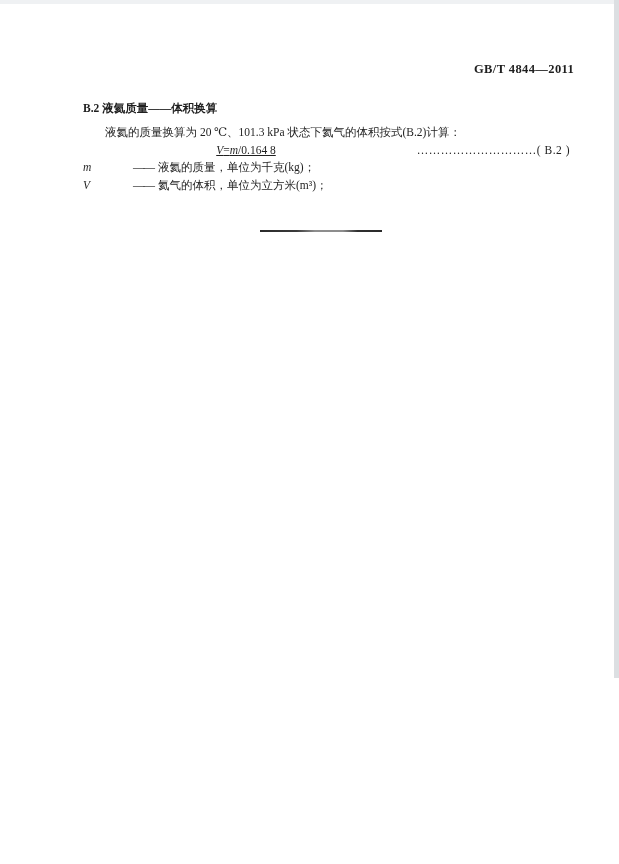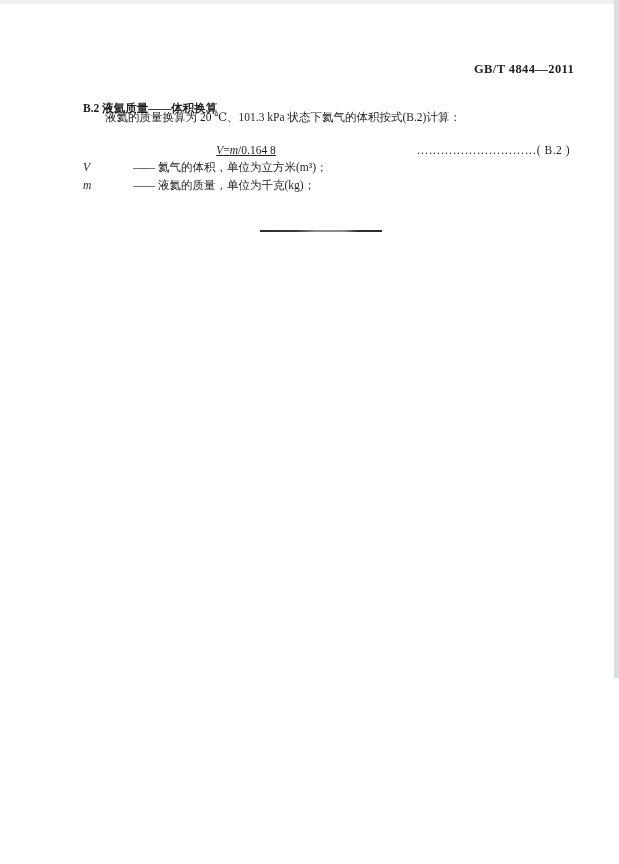--- a/index.html
+++ b/index.html
@@ -45,21 +45,21 @@
     font-size: 11.5px;
     font-weight: bold;
     white-space: nowrap;
   }
   .section-heading .section-number {
     margin-right: 3px;
   }
   .body-paragraph {
     position: absolute;
     left: 105px;
-    top: 110px;
+    top: 125px;
     margin: 0;
     font-size: 11.5px;
     white-space: nowrap;
   }
   .equation-row {
     position: absolute;
     left: 82px;
     top: 144px;
     width: 488px;
     height: 16px;
@@ -137,24 +137,24 @@
 
   <p class="body-paragraph">液氦的质量换算为 20 ℃、101.3 kPa 状态下氦气的体积按式(B.2)计算：</p>
 
   <div class="equation-row">
     <span class="equation"><span class="var">V</span><span>=</span><span class="var">m</span><span>/0.164 8</span></span>
     <span class="equation-leader"><span>…………………………</span><span>( B.2 )</span></span>
   </div>
 
   <div class="definitions">
     <div class="def-row">
-      <span class="def-term italic-term">V</span><span class="def-dash">——</span><span>氦气的体积，单位为立方米(m³)；</span>
+      <span class="def-term italic-term">m</span><span class="def-dash">——</span><span>液氦的质量，单位为千克(kg)；</span>
     </div>
     <div class="def-row">
-      <span class="def-term italic-term">m</span><span class="def-dash">——</span><span>液氦的质量，单位为千克(kg)；</span>
+      <span class="def-term italic-term">V</span><span class="def-dash">——</span><span>氦气的体积，单位为立方米(m³)；</span>
     </div>
   </div>
 
   <div class="end-rule"></div>
 
   <div class="page-number">9</div>
 
 </div>
 
 </body></html>

